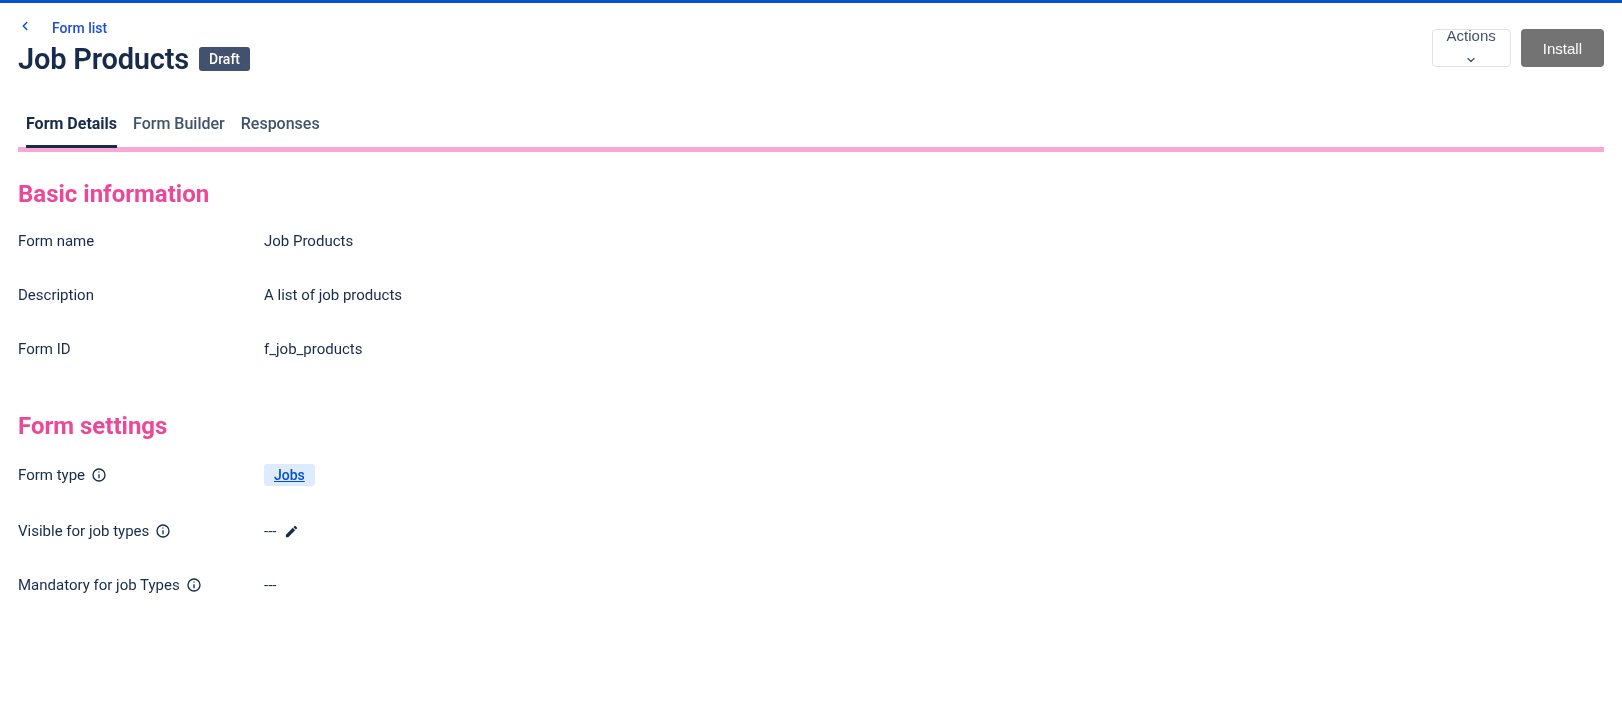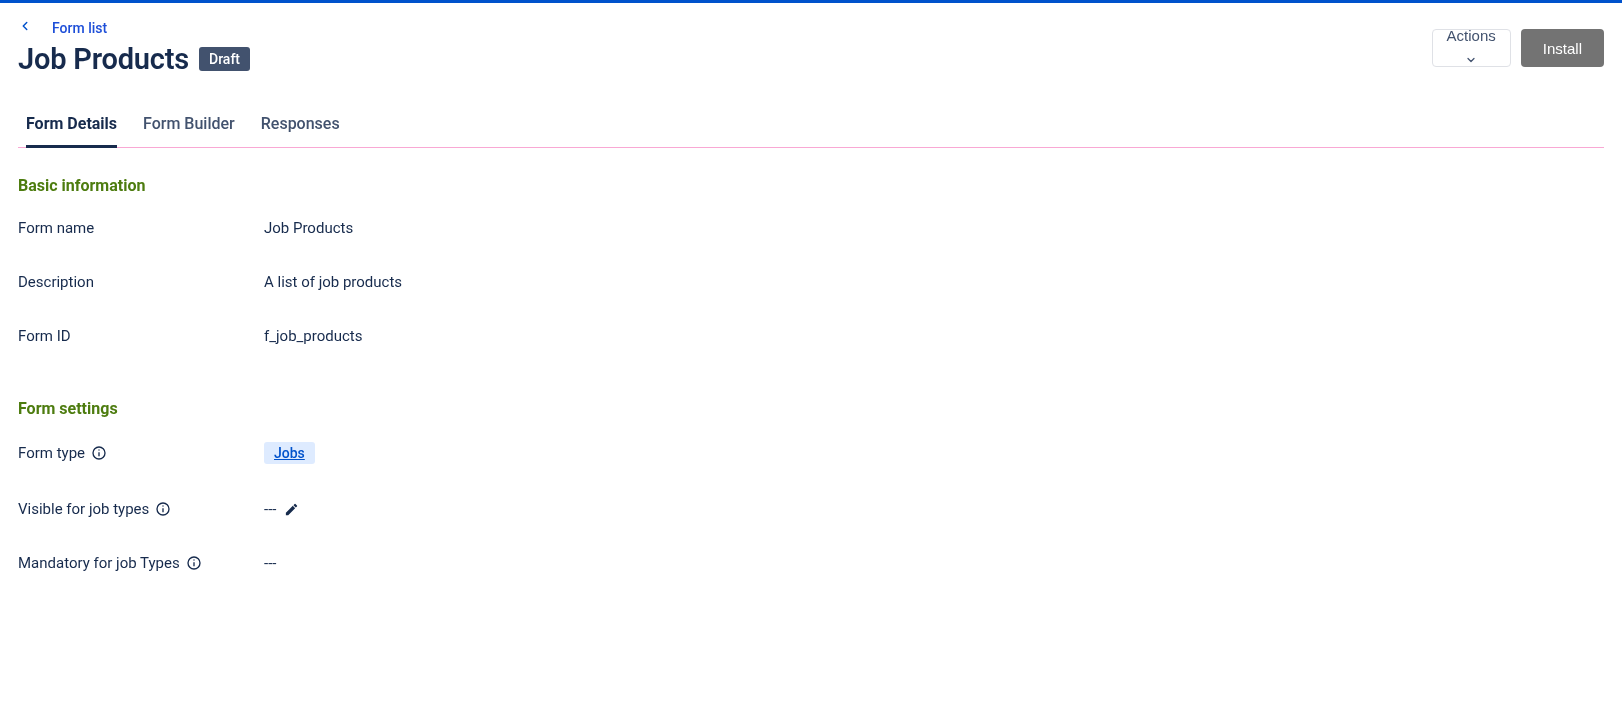--- a/index.html
+++ b/index.html
@@ -92,22 +92,22 @@
     width: 12px;
     height: 12px;
   }
   .btn-primary {
     background: #737373;
     color: #fff;
     padding: 0 22px;
   }
   .tabs {
     display: flex;
-    gap: 26px;
-    border-bottom: 1px solid #f9a8d4;
+    gap: 16px;
+    border-bottom: 5px solid #f9a8d4;
     margin-top: 30px;
     padding-left: 8px;
   }
   .tab {
     padding: 8px 0 12px 0;
     font-size: 16px;
     font-weight: 500;
     color: #42526E;
     cursor: pointer;
     border-bottom: 3px solid transparent;
@@ -115,23 +115,23 @@
   }
   .tab.active {
     color: #172B4D;
     font-weight: 700;
     border-bottom-color: #172B4D;
   }
   .section {
     padding: 28px 0 8px 0;
   }
   .section-heading {
-    font-size: 16px;
+    font-size: 24px;
     font-weight: 700;
-    color: #4d7c0f;
+    color: #ec4899;
     margin-bottom: 24px;
   }
   .field-row {
     display: flex;
     align-items: center;
     margin-bottom: 36px;
   }
   .field-label {
     width: 246px;
     flex-shrink: 0;

